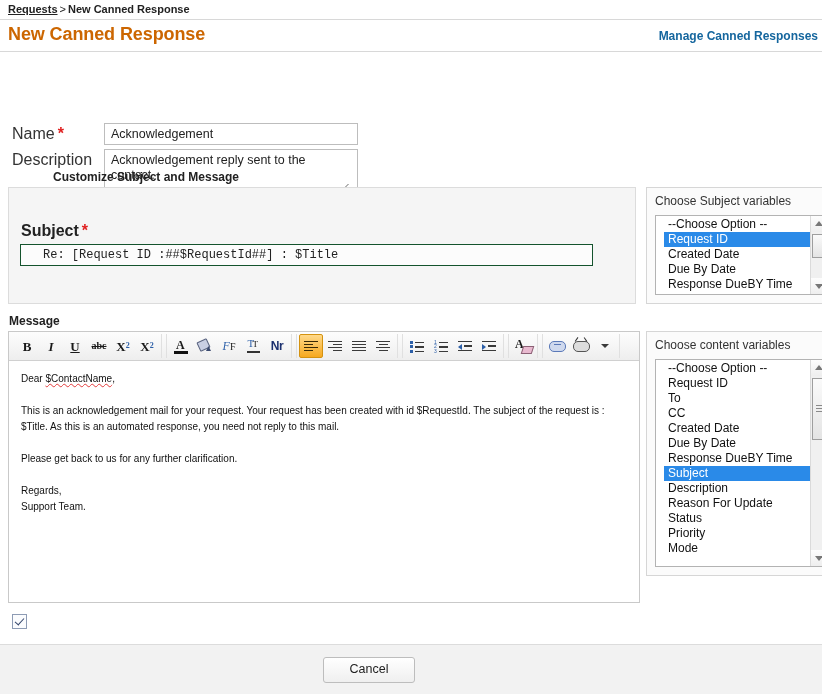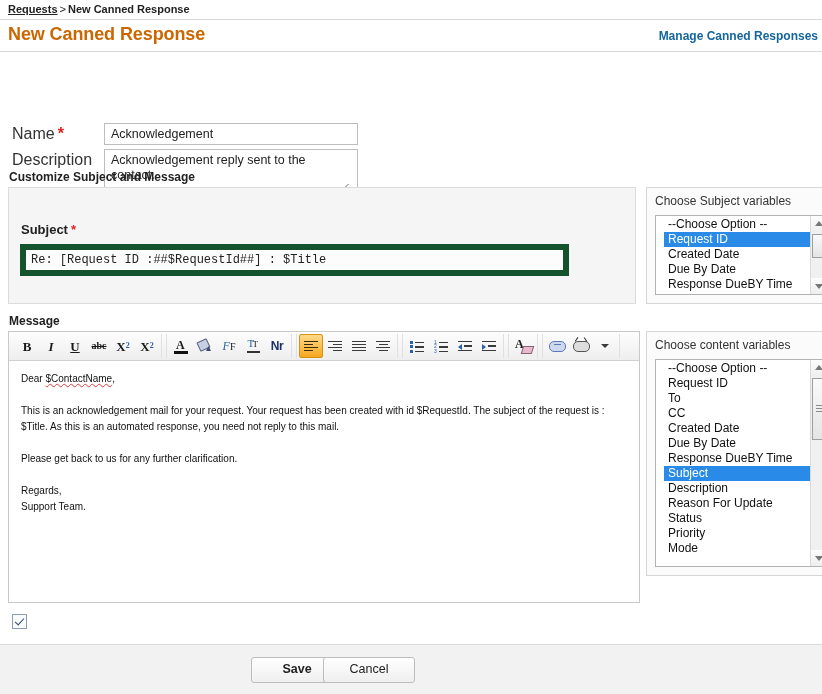--- a/index.html
+++ b/index.html
@@ -142,33 +142,33 @@
     top: 187px;
     width: 626px;
     height: 115px;
     background: #f5f5f5;
     border: 1px solid #dcdcdc;
   }
   #subject-label {
     position: absolute;
     left: 12px;
     top: 34px;
-    font-size: 13px;
+    font-size: 16px;
     font-weight: bold;
     color: #222;
   }
   #subject-input {
     position: absolute;
     left: 11px;
     top: 56px;
     width: 527px;
     height: 18px;
-    padding: 1px 5px;
+    padding: 1px 22px;
     box-sizing: content-box;
-    border: 6px solid #14532d;
+    border: 1px solid #14532d;
     background: #fcfcfc;
     font-family: "Liberation Mono", monospace;
     font-size: 12px;
     color: #222;
     line-height: 18px;
     outline: none;
   }
 
   
   .var-panel {
@@ -456,21 +456,21 @@
   <div class="fld-label" style="top:73px;">
     <span>Name</span><span class="req-star">*</span>
   </div>
   <input id="name-input" type="text" value="Acknowledgement" style="">
 
   <div class="fld-label" style="top:99px;">Description</div>
   <textarea id="desc-input" style="">Acknowledgement reply sent to the contact.</textarea>
   <div id="desc-grip"></div>
 </div>
 
-<div class="sec-heading" style="top:170px;">Customize Subject and Message</div>
+<div class="sec-heading" style="top:170px;margin-left:44px;">Customize Subject and Message</div>
 
 <div id="subject-panel">
   <div id="subject-label">
     <span>Subject</span><span class="req-star">*</span>
   </div>
   <input id="subject-input" type="text" value="Re: [Request ID :##$RequestId##] : $Title" style="">
 </div>
 
 <div class="var-panel" id="subject-var-panel">
   <div class="var-panel-title">Choose Subject variables</div>
@@ -685,15 +685,14 @@
         </div>
     </div>
   </div>
 </div>
 
 <div id="allow-row">
   <div id="allow-check"></div>
 </div>
 
 <div id="footer">
-  <div class="btn" id="save-button">Save</div>
   <div class="btn" id="cancel-button">Cancel</div>
 </div>
 
 </body></html>

